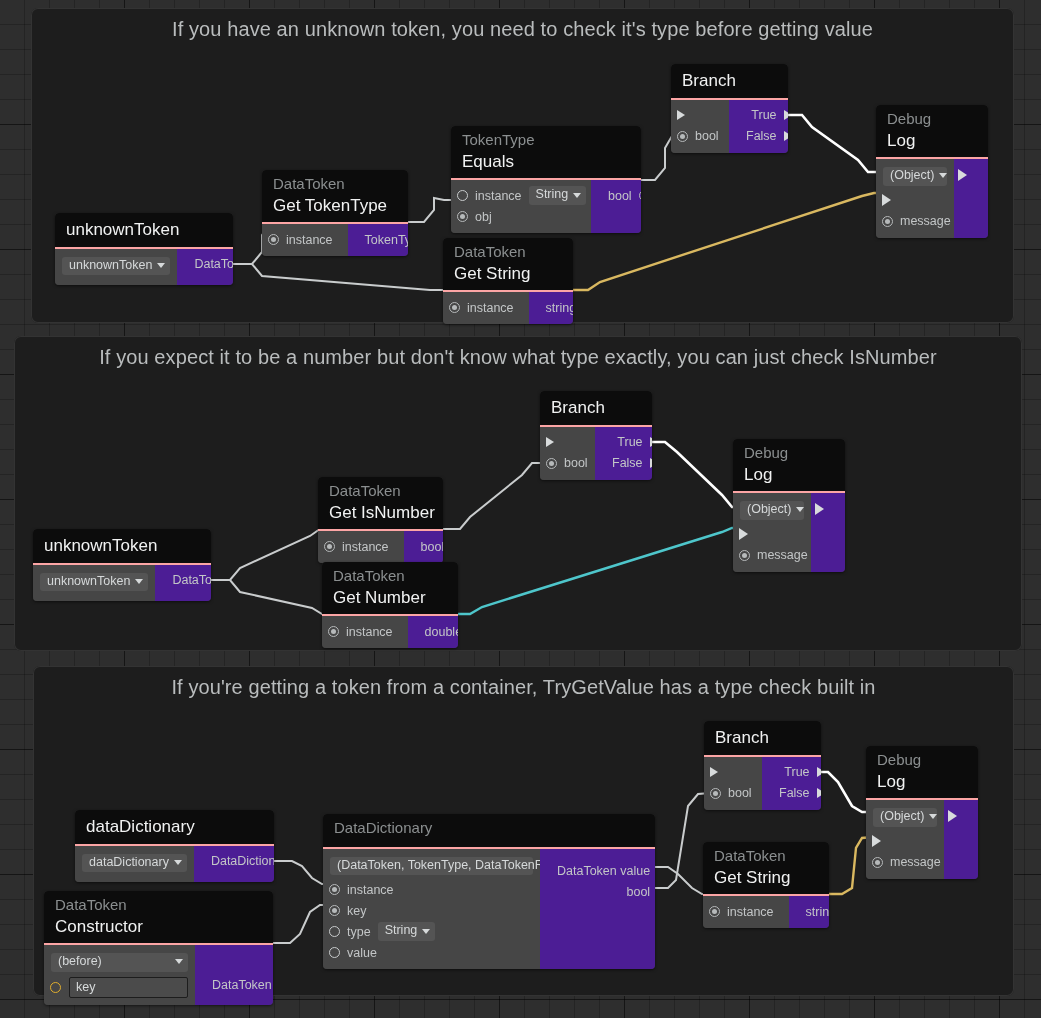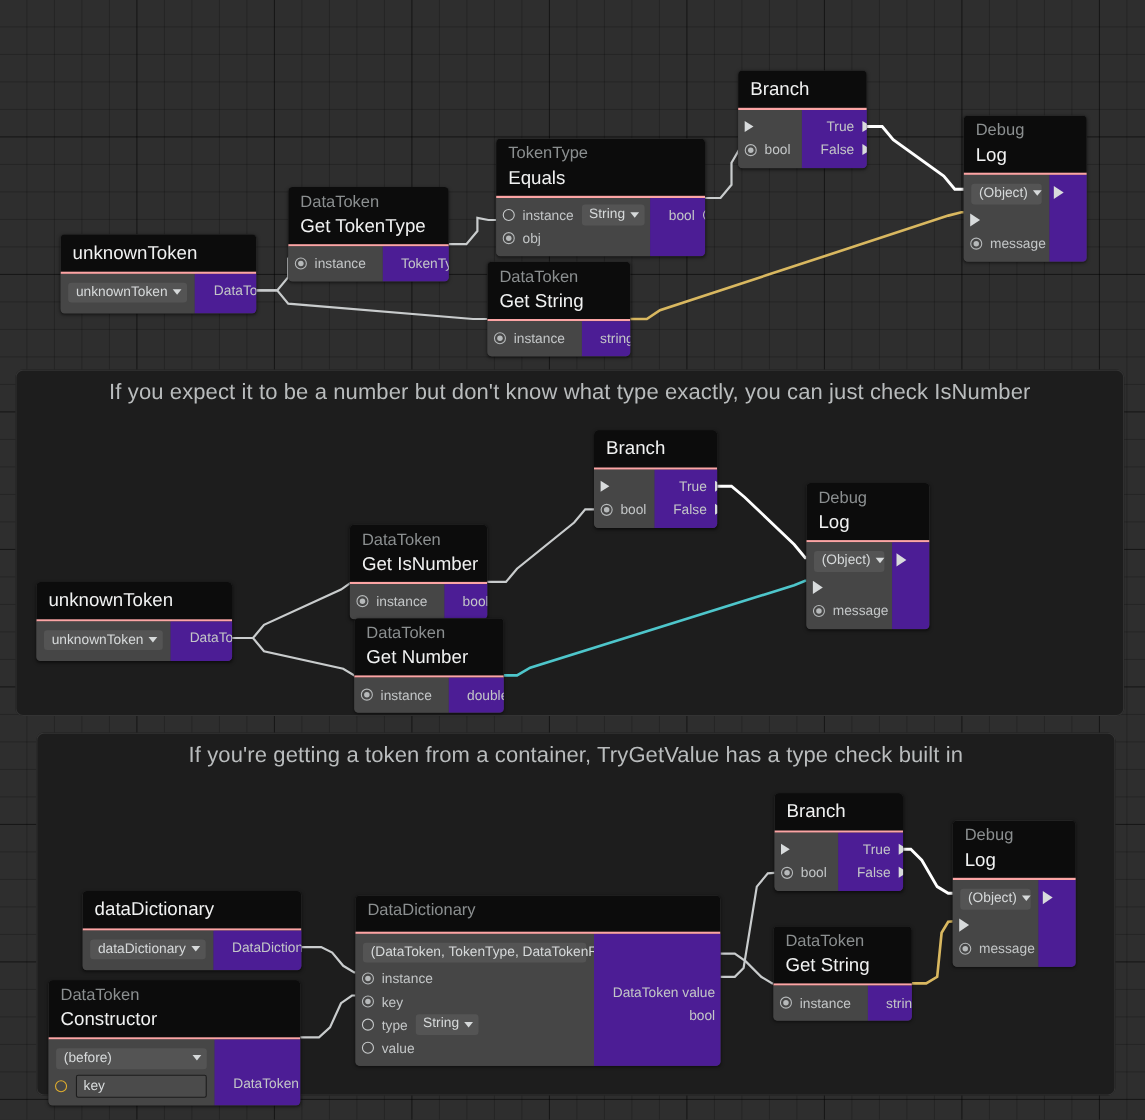--- a/index.html
+++ b/index.html
@@ -134,20 +134,23 @@
     flex:1 1 auto;
     margin-left:8px;
     line-height:1.2;
   }
 </style>
 </head>
 <body>
 
 <div id="canvas">
 
+  <div class="group" style="left:31px;top:8px;width:983px;height:315px;">
+    <div class="group-title">If you have an unknown token, you need to check it's type before getting value</div>
+  </div>
 
   <div class="group" style="left:14px;top:336px;width:1008px;height:315px;">
     <div class="group-title">If you expect it to be a number but don't know what type exactly, you can just check IsNumber</div>
   </div>
 
   <div class="group" style="left:33px;top:666px;width:981px;height:330px;">
     <div class="group-title">If you're getting a token from a container, TryGetValue has a type check built in</div>
   </div>
 
   <svg id="wires" width="1041" height="1018">
@@ -532,21 +535,21 @@
             <span>String</span>
             <i class="carat"></i>
           </span>
         </div>
         <div class="row">
           <i class="port hollow"></i>
           <span class="lbl">value</span>
         </div>
       </div>
       <div class="col-out">
-        <div class="row out" style="margin-top:38px;justify-content:center;">
+        <div class="row out" style="margin-top:7px;justify-content:center;">
           <span class="lbl">DataToken value</span>
 
         </div>
         <div class="row out">
           <span class="lbl">bool</span>
 
         </div>
       </div>
     </div>
   </div>

